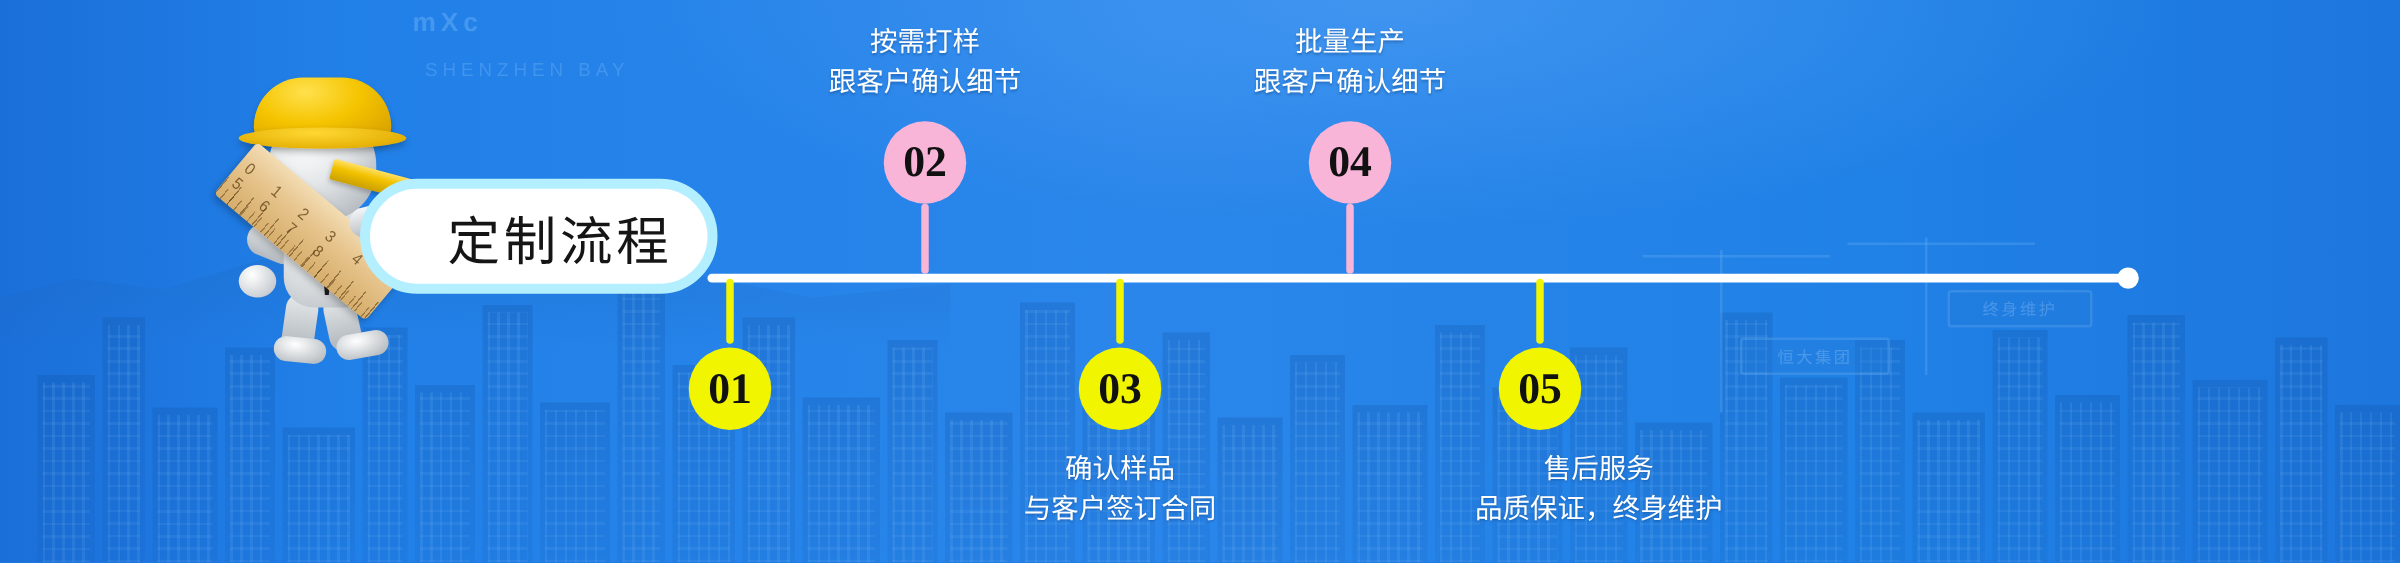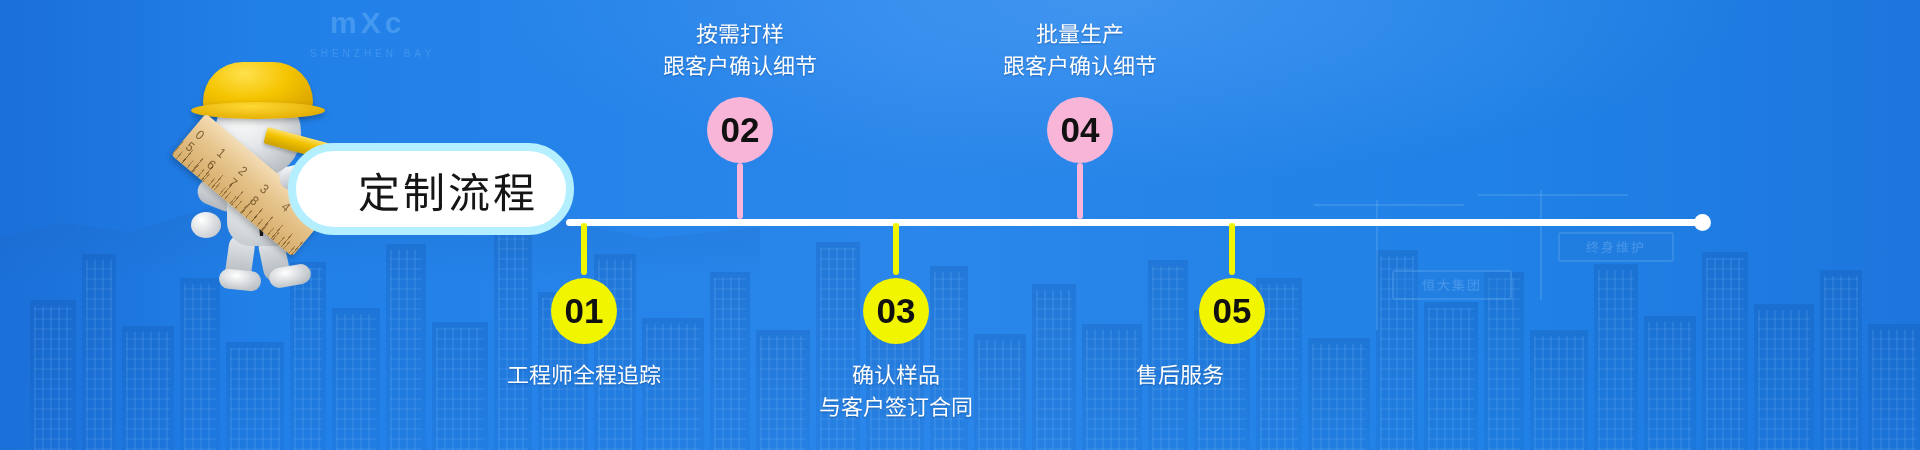--- a/index.html
+++ b/index.html
@@ -37,25 +37,25 @@
   .crane{position:absolute;bottom:120px;width:2px;height:130px;background:rgba(150,205,255,.35);}
   .crane::before{content:"";position:absolute;top:4px;left:-62px;width:150px;height:2px;background:rgba(150,205,255,.35);}
   .sign{
     position:absolute;border:2px solid rgba(165,215,255,.32);border-radius:3px;
     background:rgba(40,120,205,.35);
     color:rgba(205,232,255,.42);font-size:13px;line-height:1;
     display:flex;align-items:center;justify-content:center;letter-spacing:2px;
   }
   .logo-mark{
     position:absolute;top:8px;left:330px;color:rgba(150,205,255,.30);
-    font-size:30px;font-weight:bold;letter-spacing:4px;line-height:1;
+    font-size:21px;font-weight:bold;letter-spacing:4px;line-height:1;
   }
   .logo-sub{
-    position:absolute;top:48px;left:310px;color:rgba(150,205,255,.26);
-    font-size:10px;letter-spacing:4px;
+    position:absolute;top:48px;left:340px;color:rgba(150,205,255,.26);
+    font-size:15px;letter-spacing:4px;
   }
 
   
   .mascot{position:absolute;left:175px;top:62px;width:200px;height:220px;}
   .m-hat{
     position:absolute;left:28px;top:0;width:110px;height:52px;
     background:radial-gradient(ellipse at 38% 22%,#ffe14d 0%,#f5c400 45%,#d39b00 100%);
     border-radius:58px 58px 18px 18px;
     box-shadow:0 3px 5px rgba(0,0,0,.22);
   }
@@ -171,21 +171,21 @@
   }
   .track-end{
     position:absolute;left:1694px;top:214px;width:17px;height:17px;
     background:#ffffff;border-radius:50%;
   }
   .node{position:absolute;top:0;}
   .stem{position:absolute;width:6px;border-radius:3px;}
   .circle{
     position:absolute;width:66px;height:66px;border-radius:50%;
     display:flex;align-items:center;justify-content:center;
-    font-family:Liberation Sans, sans-serif;
+    font-family:Liberation Serif, serif;
     font-weight:bold;font-size:35px;color:#111111;
   }
   .caption{
     position:absolute;text-align:center;color:#ffffff;
     font-size:22px;line-height:32px;white-space:nowrap;
     text-shadow:0 1px 2px rgba(0,40,90,.35);
     font-family:"DejaVu Sans","Liberation Sans",sans-serif;
   }
   .caption span{display:block;}
 </style>
@@ -272,21 +272,20 @@
   </div>
 
   <div class="track"></div>
   <div class="track-end"></div>
 
   <div id="nodes">
       <div class="node">
         <div class="stem" style="left: 581px; background: rgb(242, 245, 0); top: 223px; height: 52px;"></div>
         <div class="circle" style="left: 551px; top: 278px; background: rgb(242, 245, 0);">01</div>
         <div class="caption" style="width: 420px; left: 374px; top: 360px;">
-          <span>工程师全程追踪</span>
         </div>
       </div>
       <div class="node">
         <div class="stem" style="left: 737px; background: rgb(249, 181, 216); top: 163px; height: 56px;"></div>
         <div class="circle" style="left: 707px; top: 97px; background: rgb(249, 181, 216);">02</div>
         <div class="caption" style="width: 420px; left: 530px; top: 19px;">
           <span>按需打样</span>
           <span>跟客户确认细节</span>
         </div>
       </div>
@@ -302,19 +301,20 @@
         <div class="stem" style="left: 1077px; background: rgb(249, 181, 216); top: 163px; height: 56px;"></div>
         <div class="circle" style="left: 1047px; top: 97px; background: rgb(249, 181, 216);">04</div>
         <div class="caption" style="width: 420px; left: 870px; top: 19px;">
           <span>批量生产</span>
           <span>跟客户确认细节</span>
         </div>
       </div>
       <div class="node">
         <div class="stem" style="left: 1229px; background: rgb(242, 245, 0); top: 223px; height: 52px;"></div>
         <div class="circle" style="left: 1199px; top: 278px; background: rgb(242, 245, 0);">05</div>
-        <div class="caption" style="width: 420px; left: 970px; top: 360px;">
+        <div class="caption" style="width: 420px; left: 1069px; top: 360px;">
           <span>售后服务</span>
+          <span>品质保证，终身维护</span>
         </div>
       </div>
     </div>
 
 </div>
 
 </body></html>

